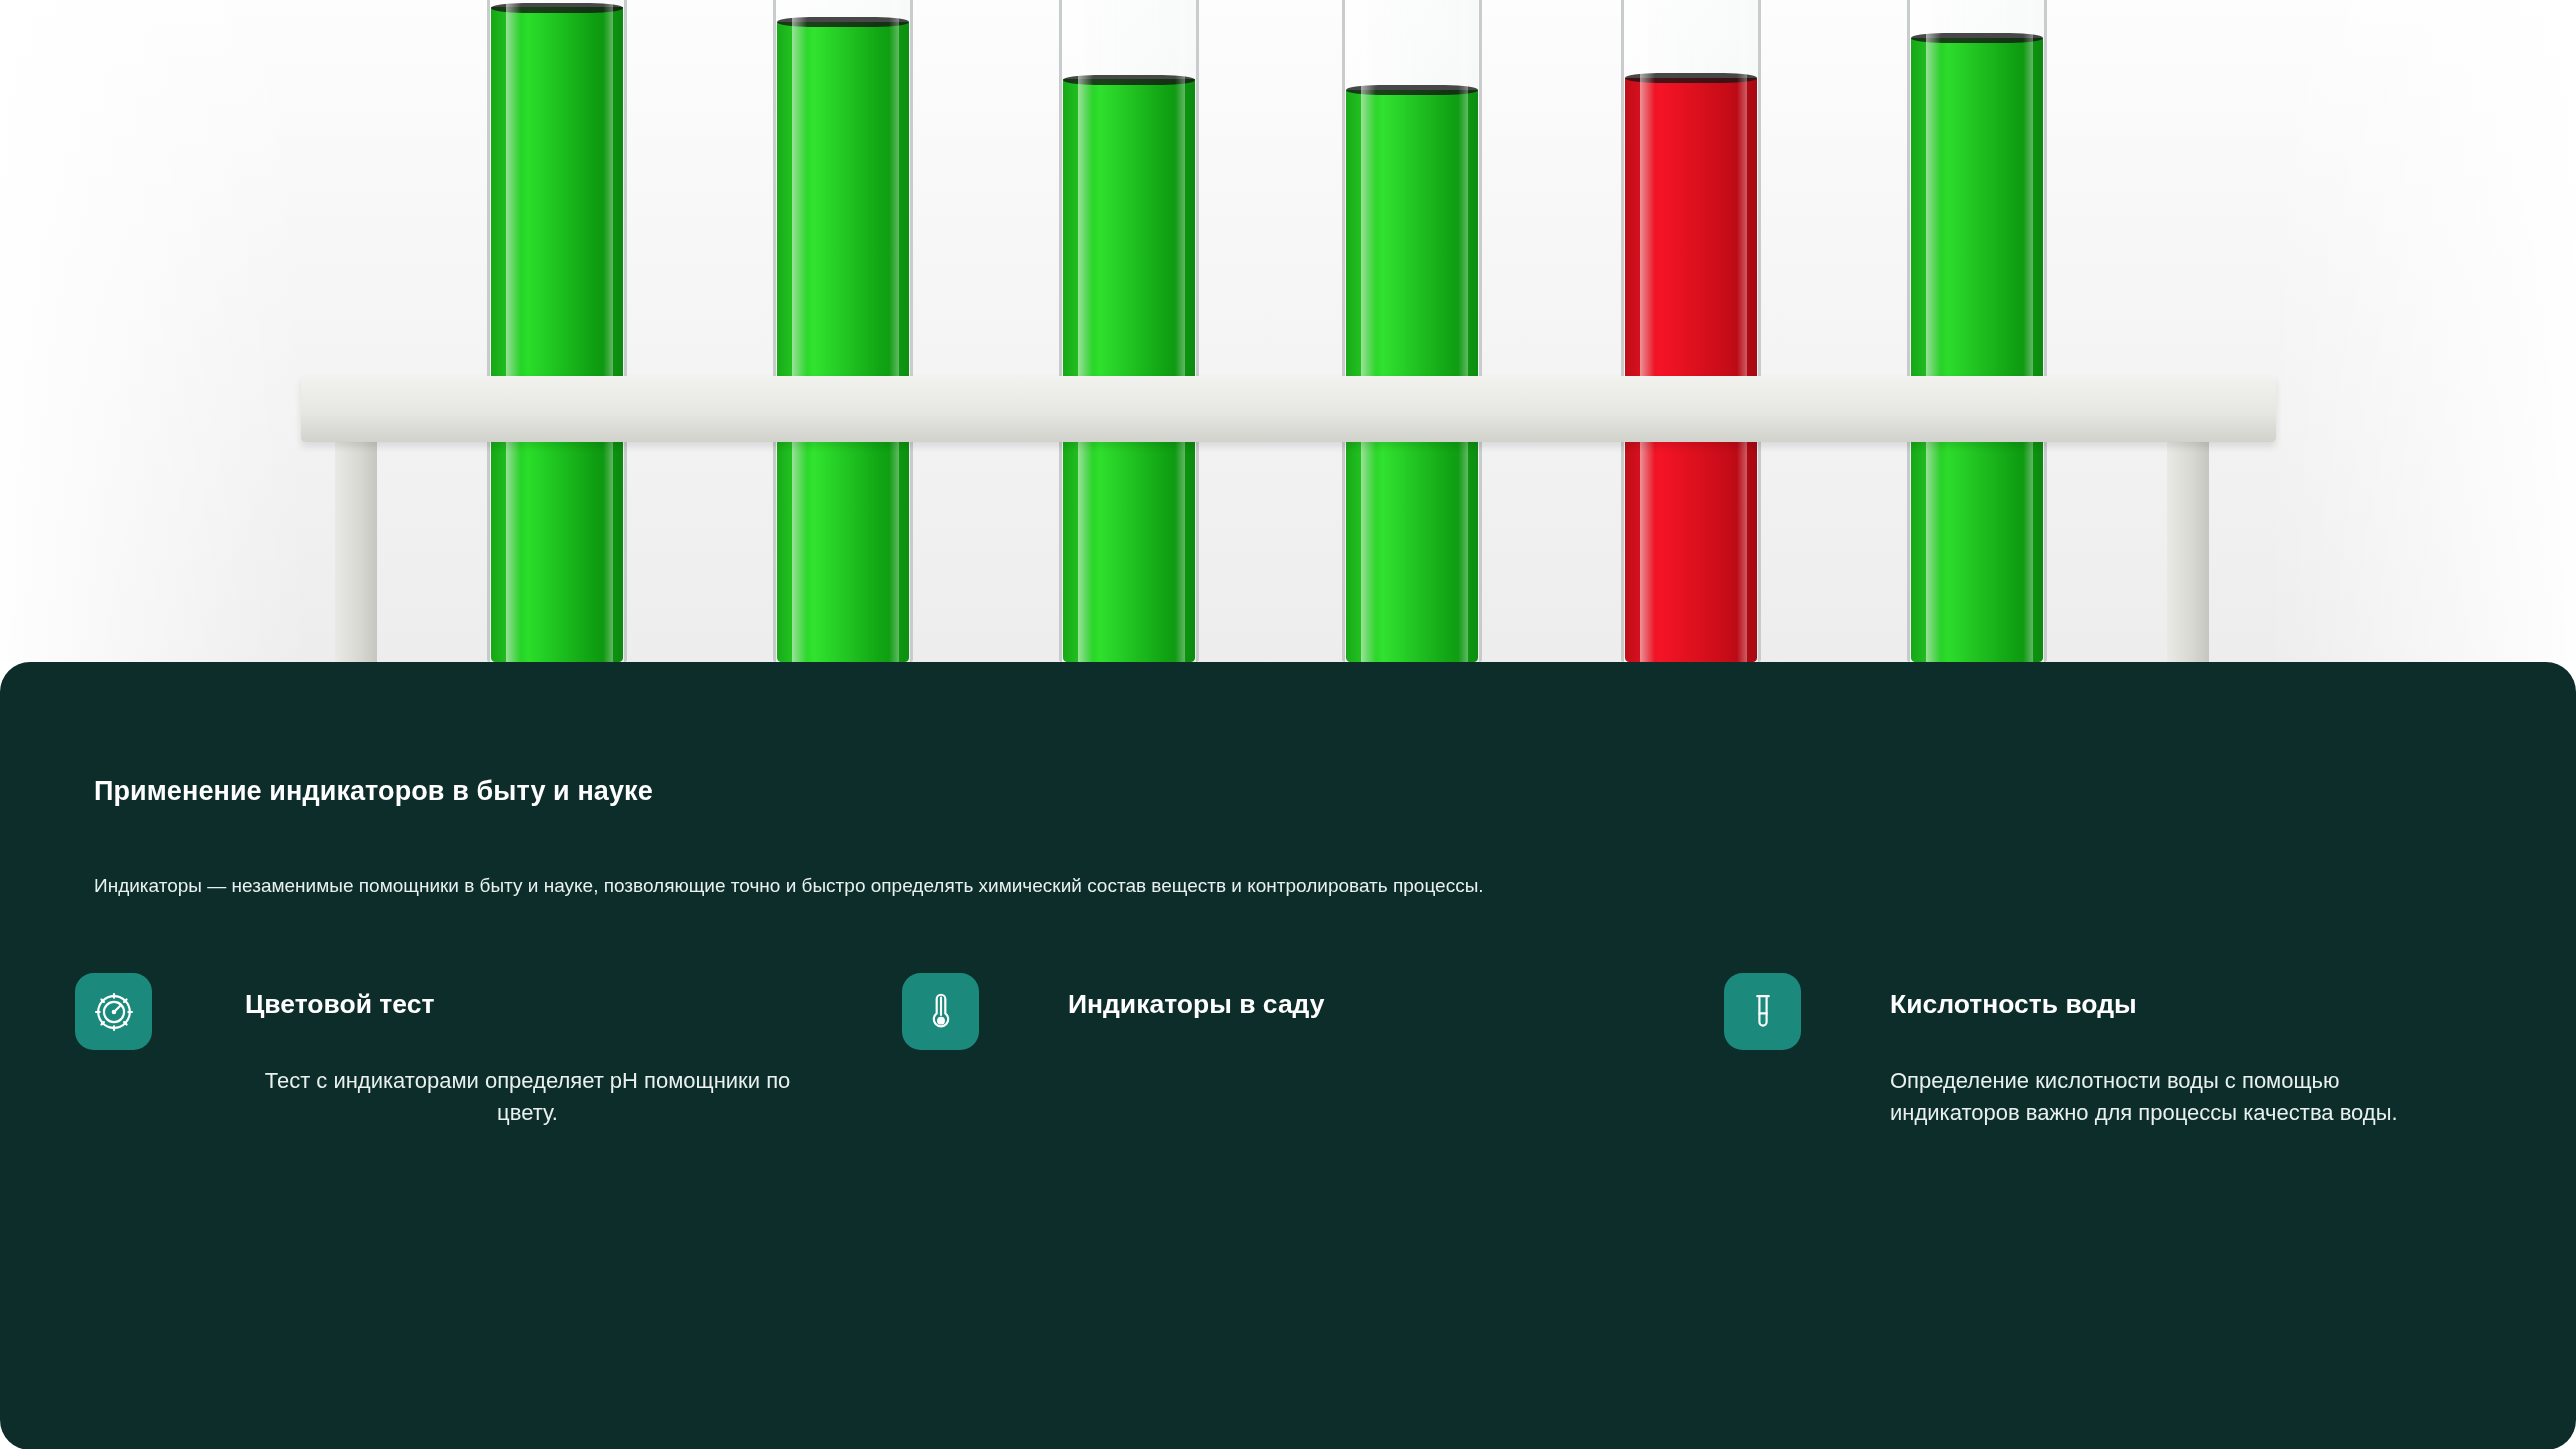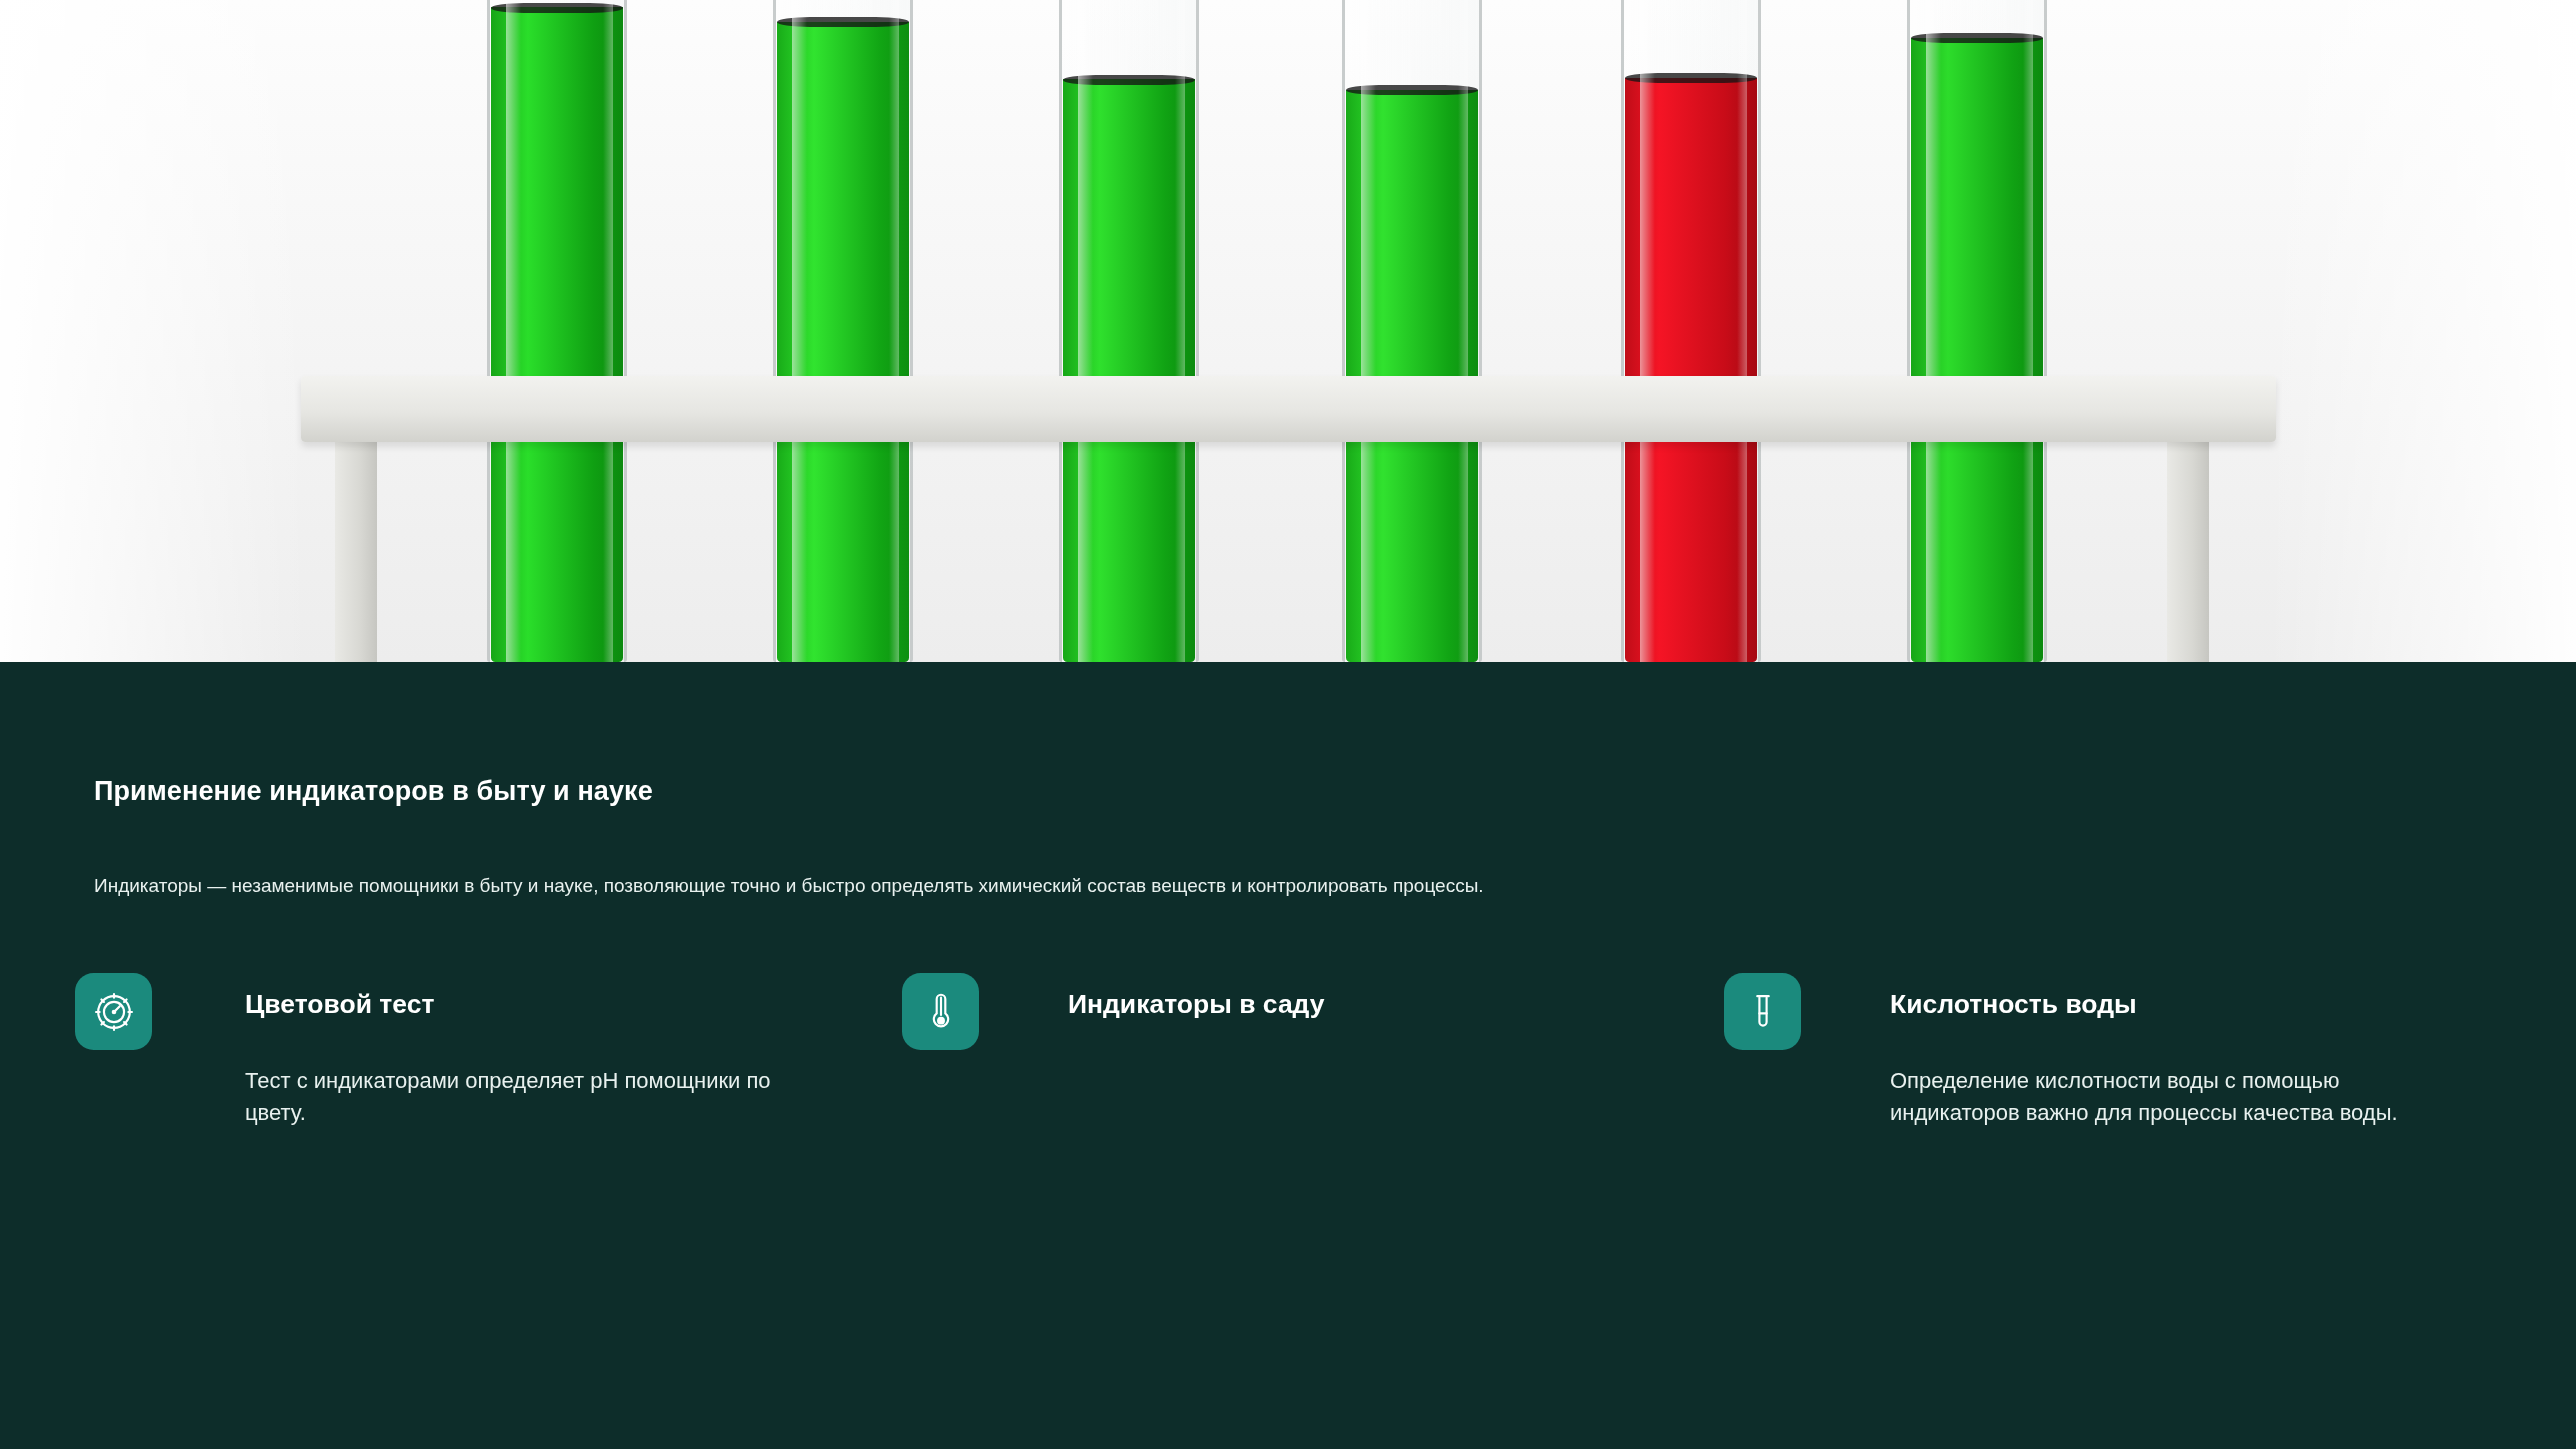--- a/index.html
+++ b/index.html
@@ -127,20 +127,21 @@
   }
 
   
   .panel {
     position: absolute;
     left: 0;
     top: 662px;
     width: 2576px;
     height: 788px;
     background: #0d2d2a;
+    border-radius: 30px;
   }
 
   .panel-inner {
     position: absolute;
     left: 94px;
     top: 0;
     width: 2390px;
   }
 
   .section-title {
@@ -208,21 +209,21 @@
   .card-text {
     position: absolute;
     left: 170px;
     top: 92px;
     width: 565px;
     font-size: 22px;
     line-height: 1.45;
     color: #e8f1ef;
   }
   .card.c1 .card-title,
-  .card.c1 .card-text { left: 170px; }
+  .card.c1 .card-text { left: 170px; text-align: center; }
   .card.c2 .card-title,
   .card.c2 .card-text { left: 166px; }
   .card.c3 .card-title,
   .card.c3 .card-text { left: 166px; }
 </style>
 </head>
 <body>
 
 <div class="page">
 

